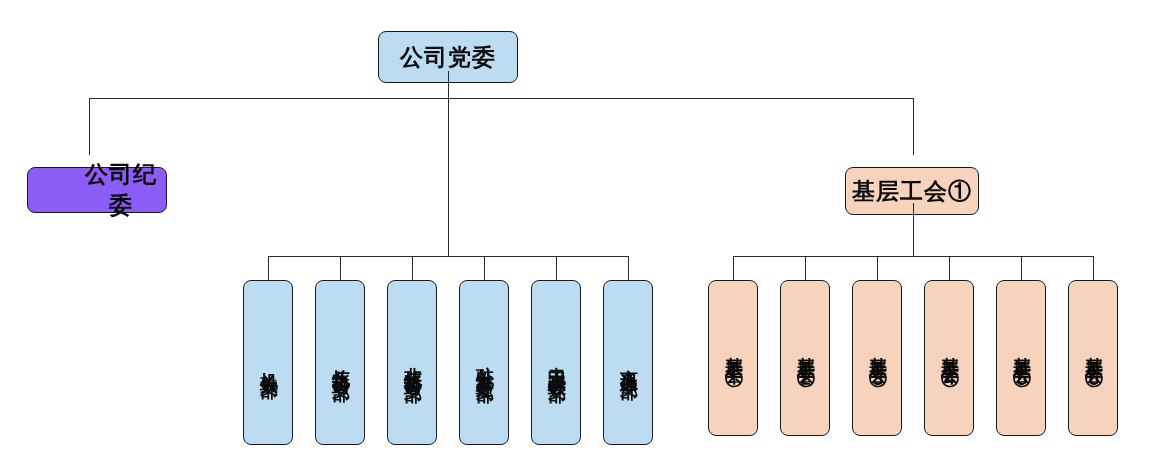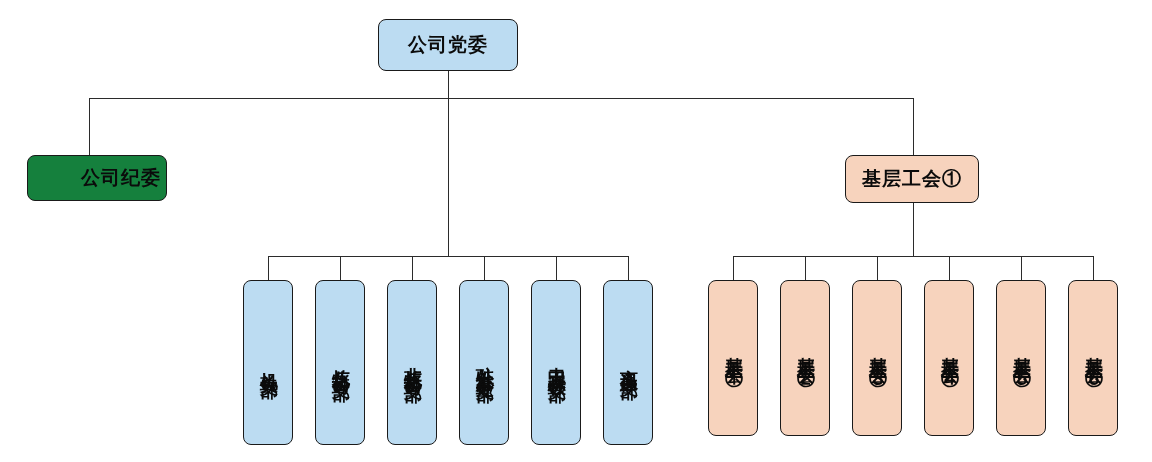--- a/index.html
+++ b/index.html
@@ -23,37 +23,38 @@
     border: 1px solid #1a1a1a;
     border-radius: 8px;
     display: flex;
     align-items: center;
     justify-content: center;
     text-align: center;
     color: #0b0b0b;
     font-weight: bold;
   }
   .node.horiz {
-    font-size: 19px;
+    font-size: 23px;
     letter-spacing: 1px;
+    margin-top: 12px;
   }
   .node.vert {
     writing-mode: vertical-rl;
     text-orientation: upright;
     font-size: 18px;
     letter-spacing: 3px;
     line-height: 1.1;
     padding-top: 8px;
     padding-bottom: 8px;
   }
   .blue {
     background: #bcdcf2;
   }
   .green {
-    background: #15803d;
+    background: #8b5cf6;
     padding-left: 48px;
   }
   .orange {
     background: #f7d3bd;
   }
   .line {
     position: absolute;
     background: #2b2b2b;
   }
   .line.h { height: 1px; }

